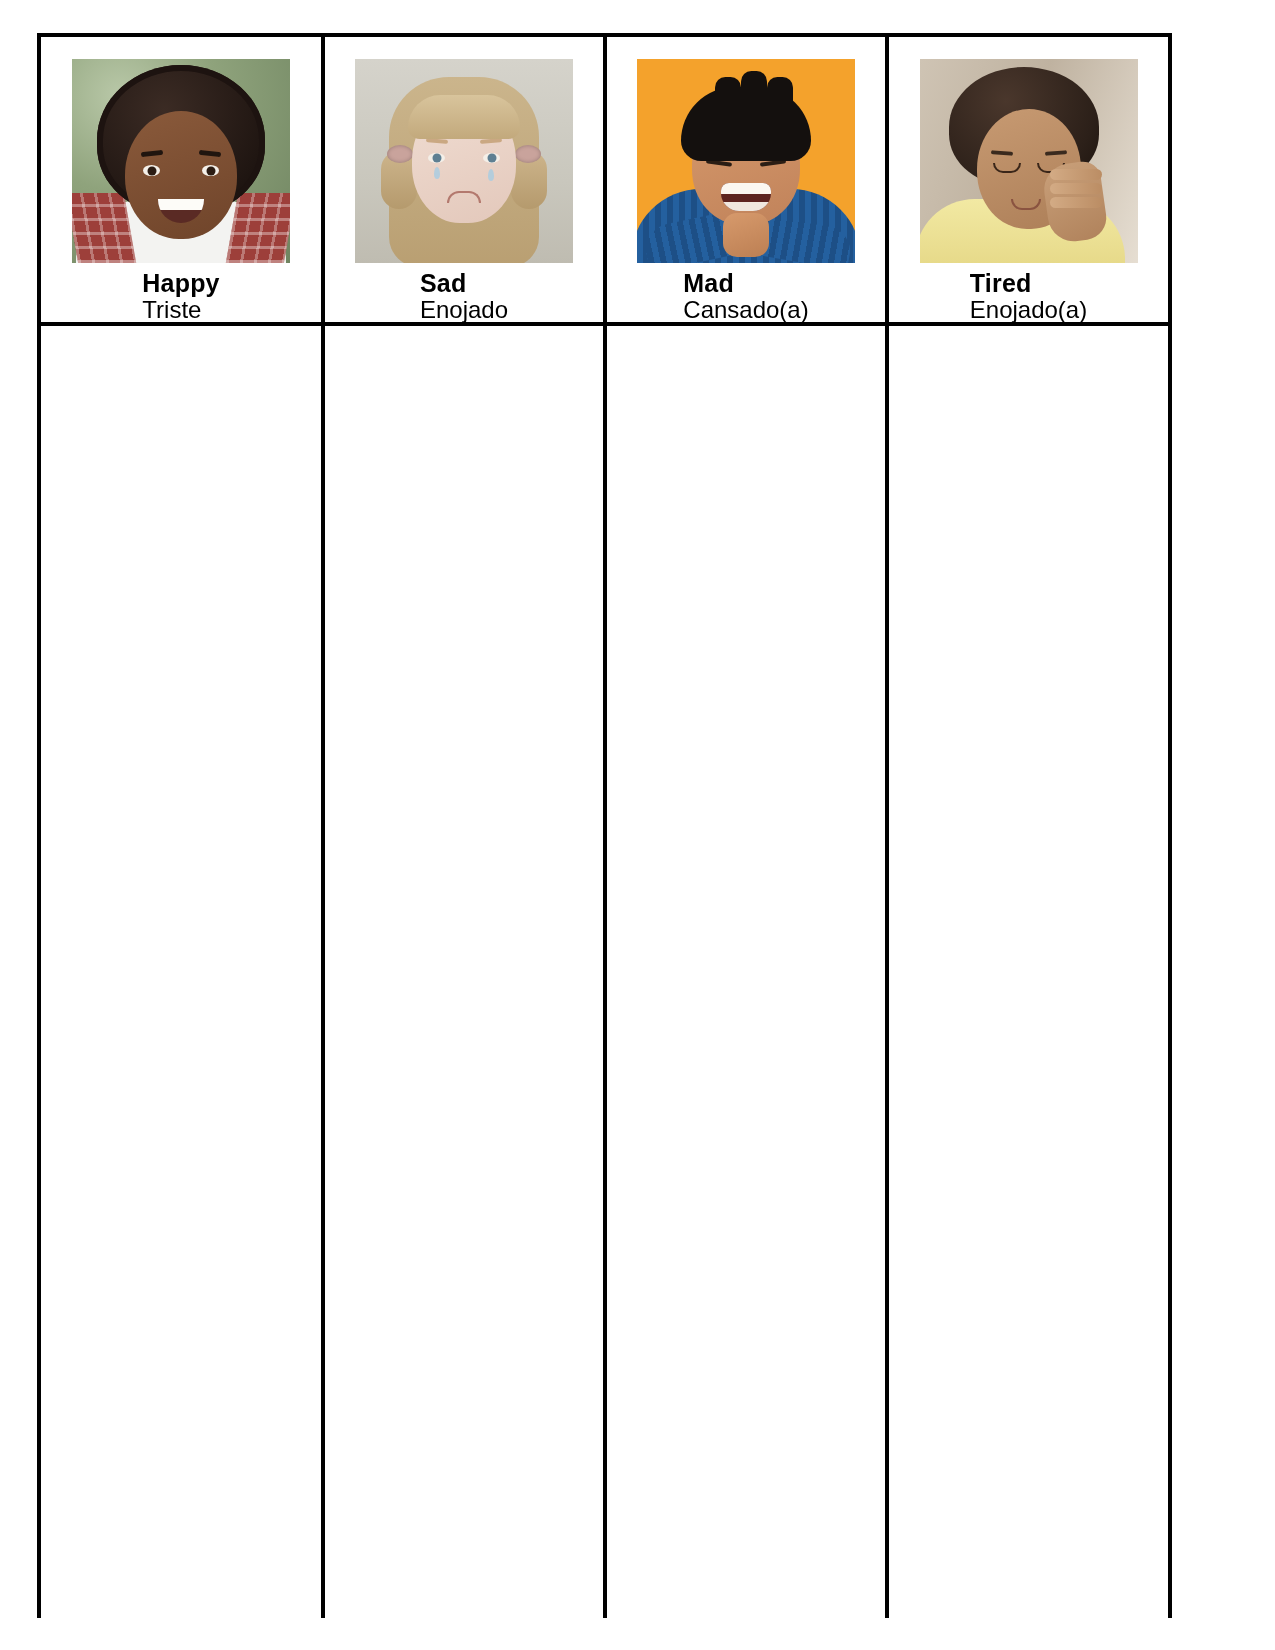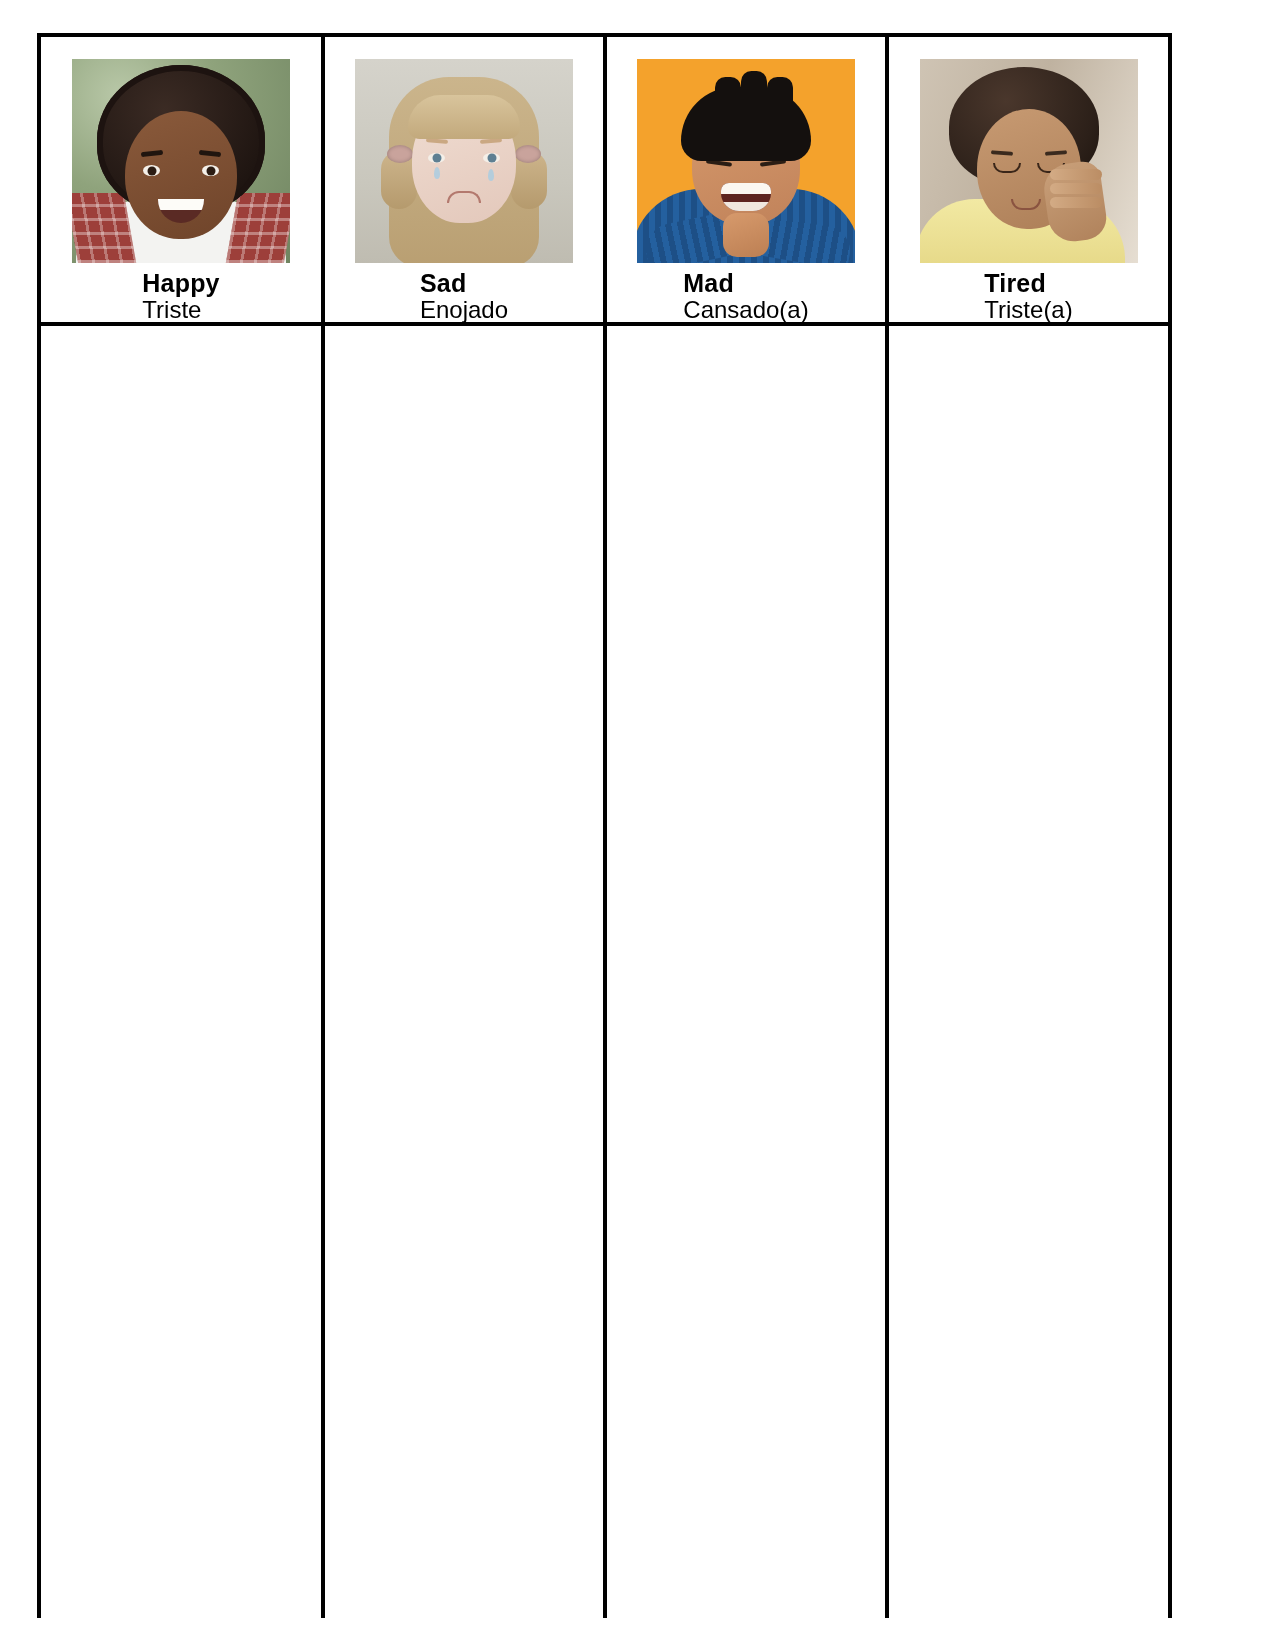--- a/index.html
+++ b/index.html
@@ -388,21 +388,21 @@
               <div class="flat-mouth" style="top:90px;"></div>
             </div>
             <div class="hand-rest"></div>
             <div class="finger" style="top:110px;"></div>
             <div class="finger" style="top:124px;"></div>
             <div class="finger" style="top:138px;"></div>
           </div>
         </div>
         <div class="labels">
           <div class="label-en">Tired</div>
-          <div class="label-es">Triste(a)</div>
+          <div class="label-es">Enojado(a)</div>
         </div>
       </div>
 
     </div>
 
     <div class="body-row">
       <div class="bcell col-0"></div>
       <div class="bcell col-1"></div>
       <div class="bcell col-2"></div>
       <div class="bcell col-3"></div>

